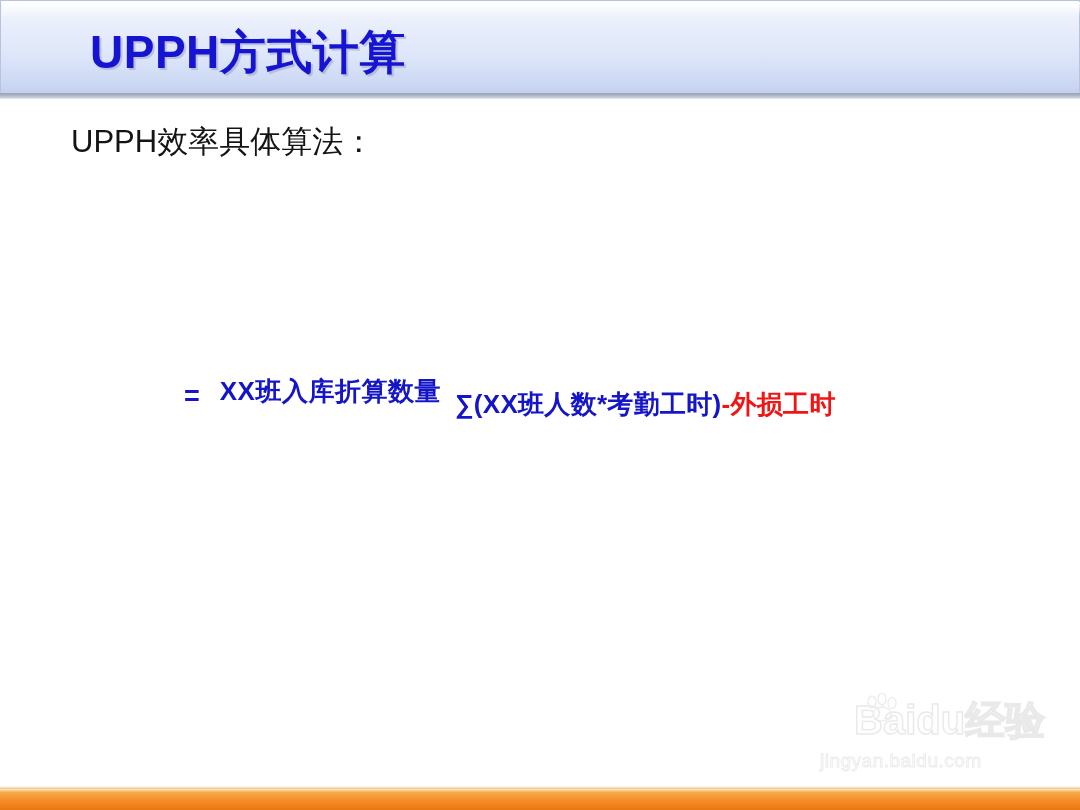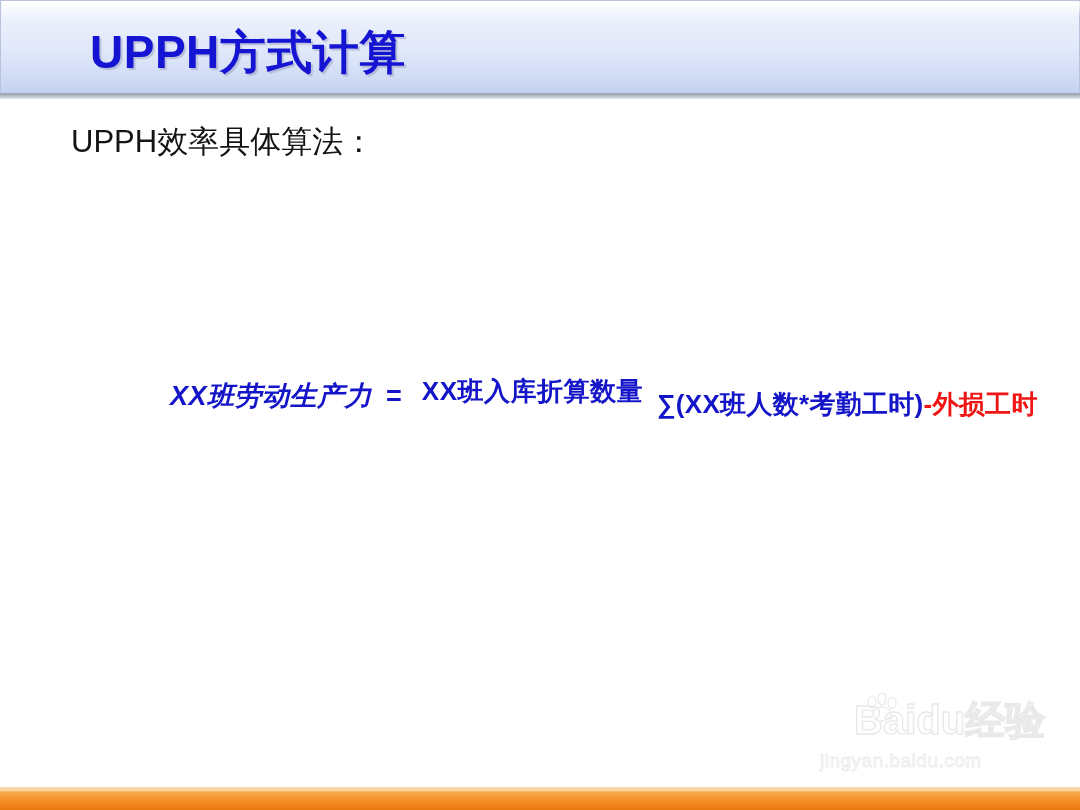--- a/index.html
+++ b/index.html
@@ -217,21 +217,20 @@
   <div class="header-band">
     <div class="header-gloss"></div>
   </div>
   <div class="header-shadow"></div>
   <div class="slide-title">UPPH方式计算</div>
 
   <div class="body-line-1">UPPH效率具体算法：</div>
 
 
   <div class="formula">
-    <span class="formula-lhs">XX班劳动生产力</span>
     <span class="formula-eq">=</span>
     <span class="fraction">
       <span class="numerator">XX班入库折算数量</span>
       <span class="frac-bar"></span>
       <span class="denominator">
         <span>∑(XX班人数*考勤工时)</span><span class="minus-term">-外损工时</span>
       </span>
     </span>
   </div>
 

